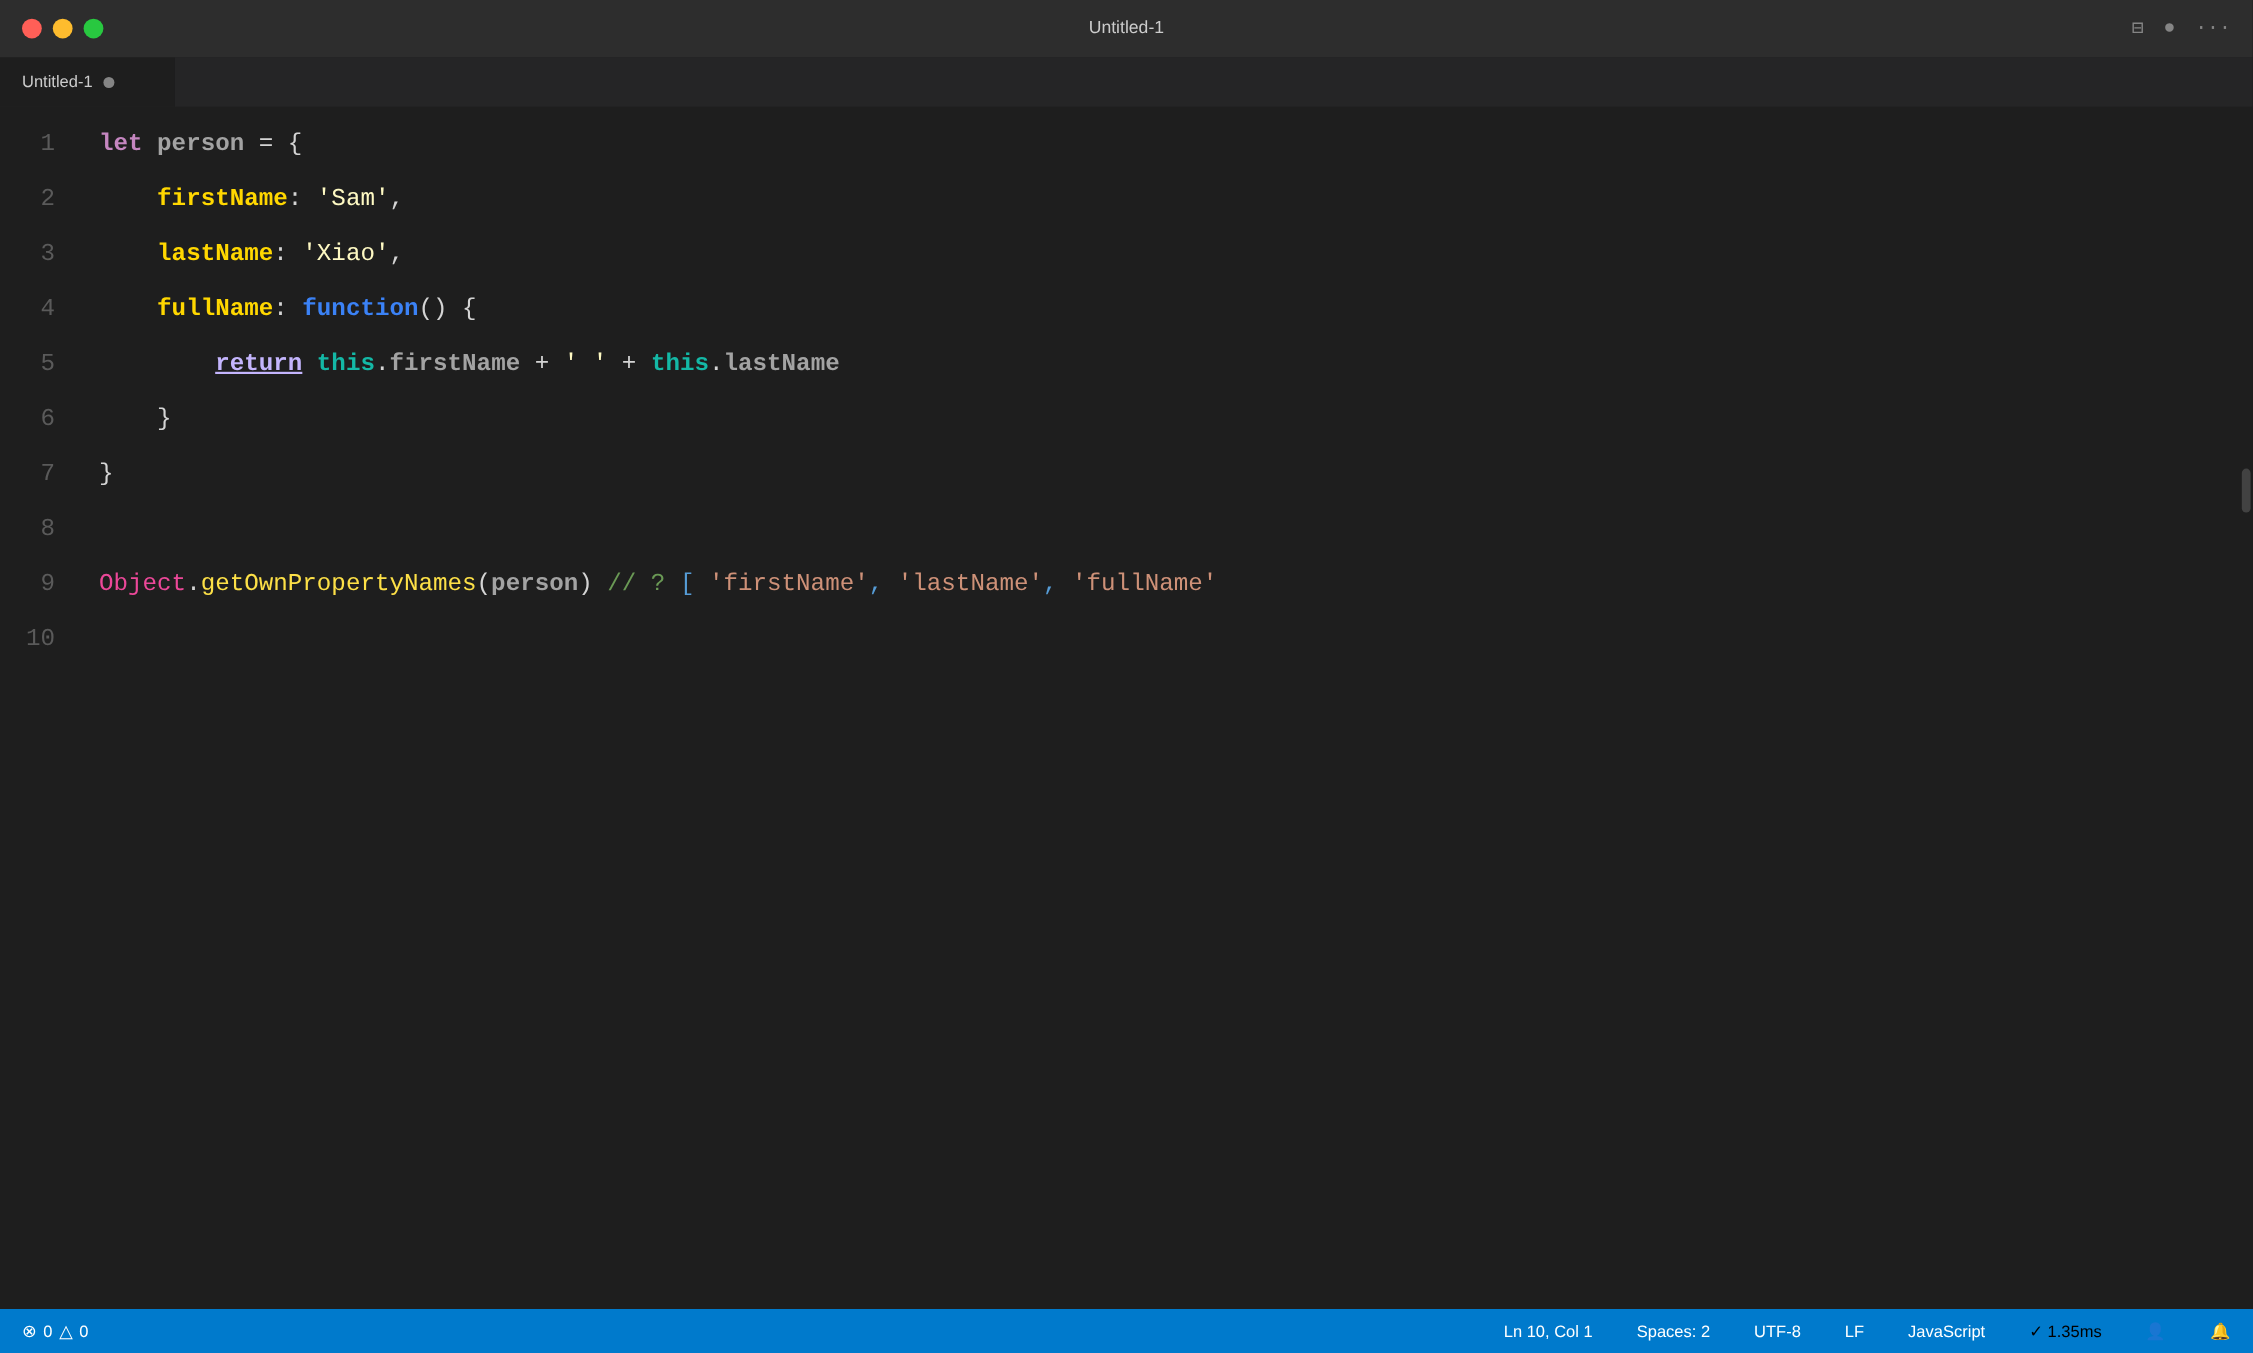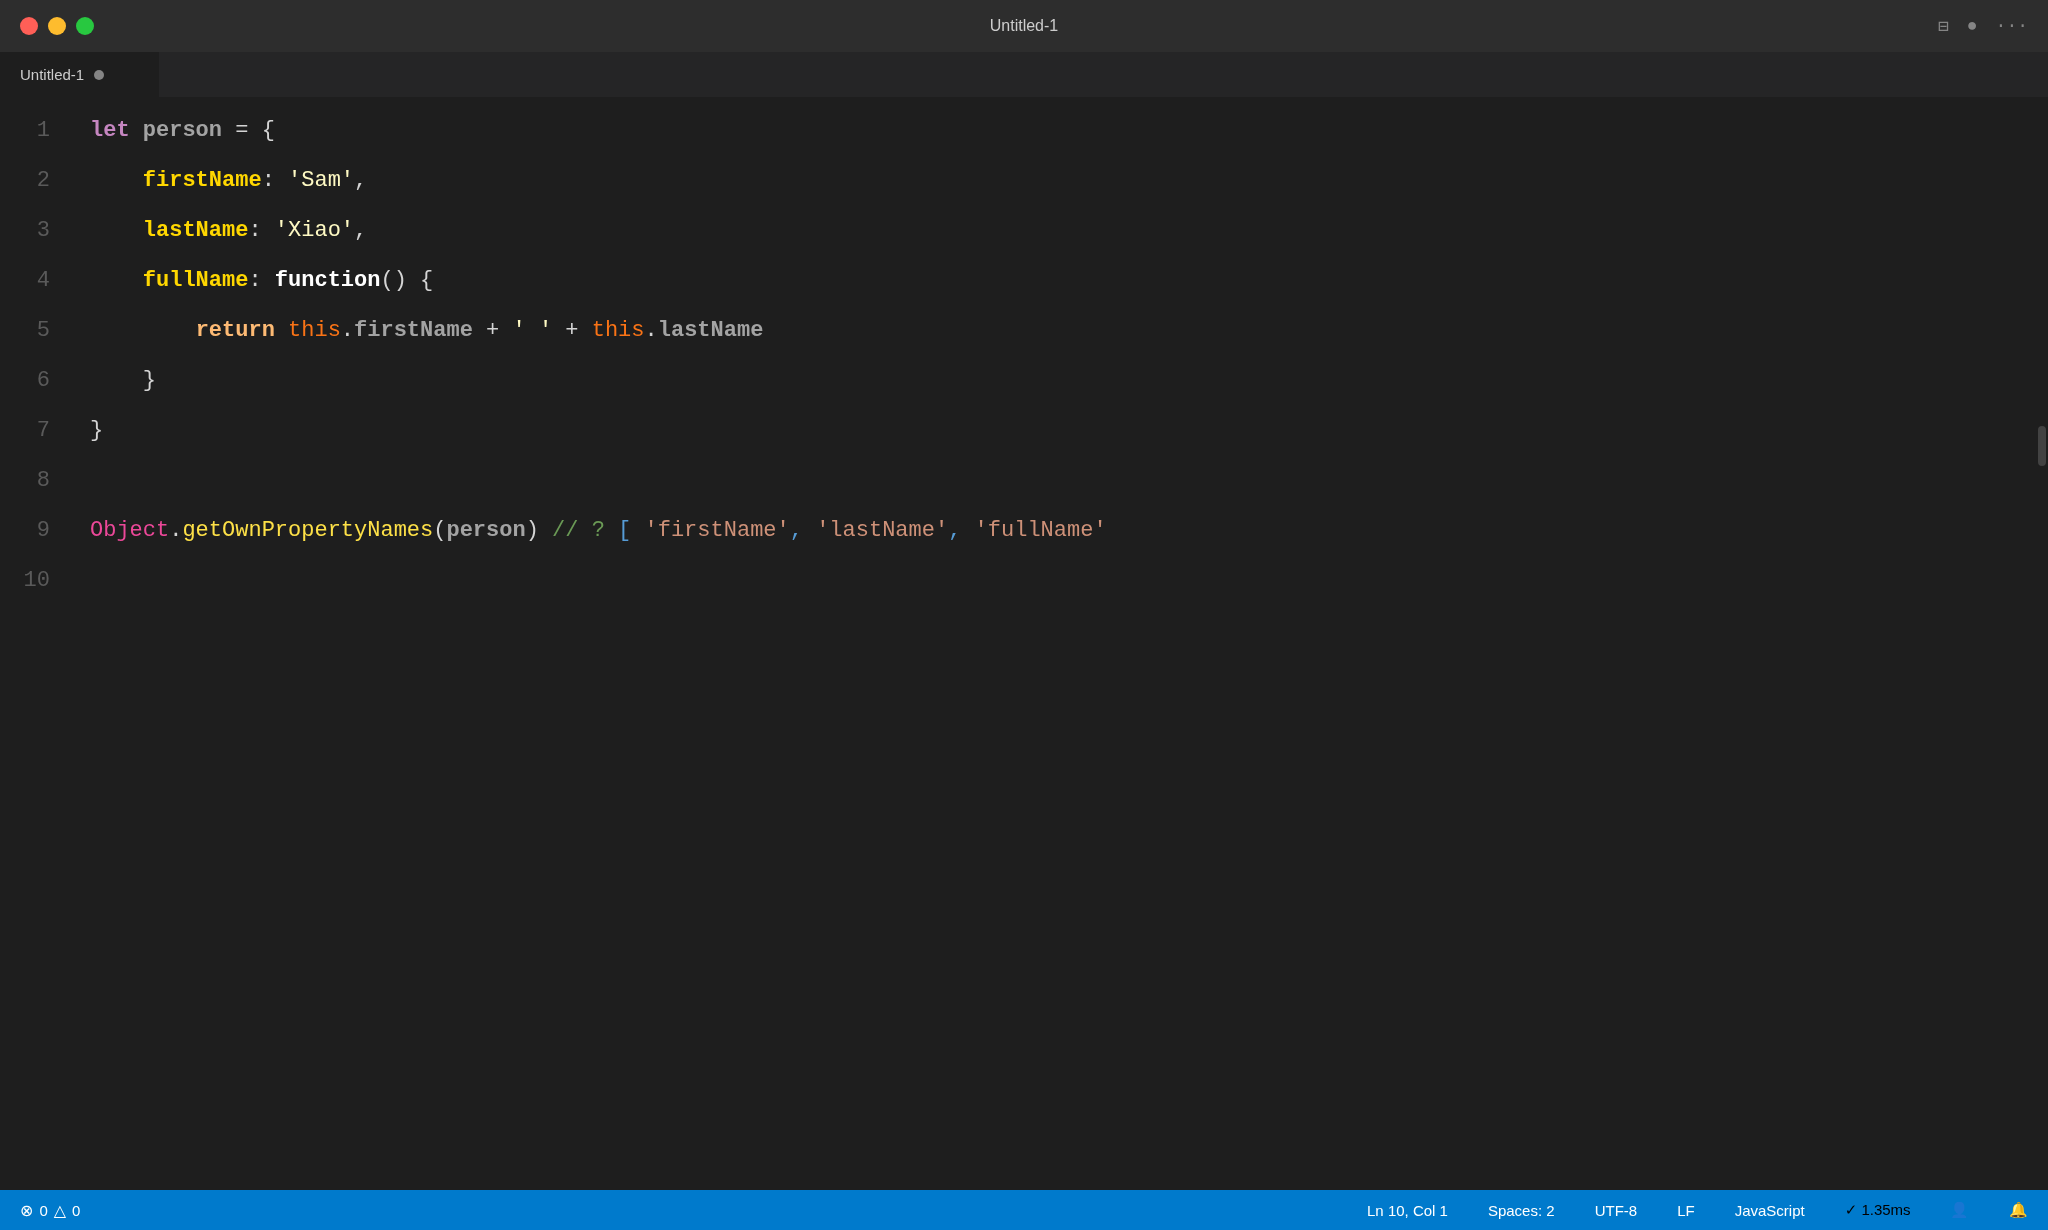--- a/index.html
+++ b/index.html
@@ -134,23 +134,23 @@
       height: 50px;
       display: flex;
       align-items: center;
       white-space: pre;
       text-align: right;
     }
 
     
     .kw-let { color: #c586c0; font-weight: bold; }
     .kw-person { color: #a3a3a3; font-weight: bold; }
-    .kw-return { color: #fdba74; font-weight: bold; }
-    .kw-function { color: #ffffff; font-weight: bold; }
-    .kw-this { color: #f97316; font-weight: normal; }
+    .kw-return { color: #c4b5fd; font-weight: bold; text-decoration: underline; }
+    .kw-function { color: #3b82f6; font-weight: bold; }
+    .kw-this { color: #14b8a6; font-weight: bold; }
     .kw-object { color: #ec4899; }
     .prop-name { color: #ffd700; font-weight: bold; }
     .string { color: #fef9c3; }
     .comment { color: #6a9955; }
     .result { color: #569cd6; }
     .result-string { color: #ce9178; }
     .normal { color: #d4d4d4; }
     .method-call { color: #fde047; }
 
     

